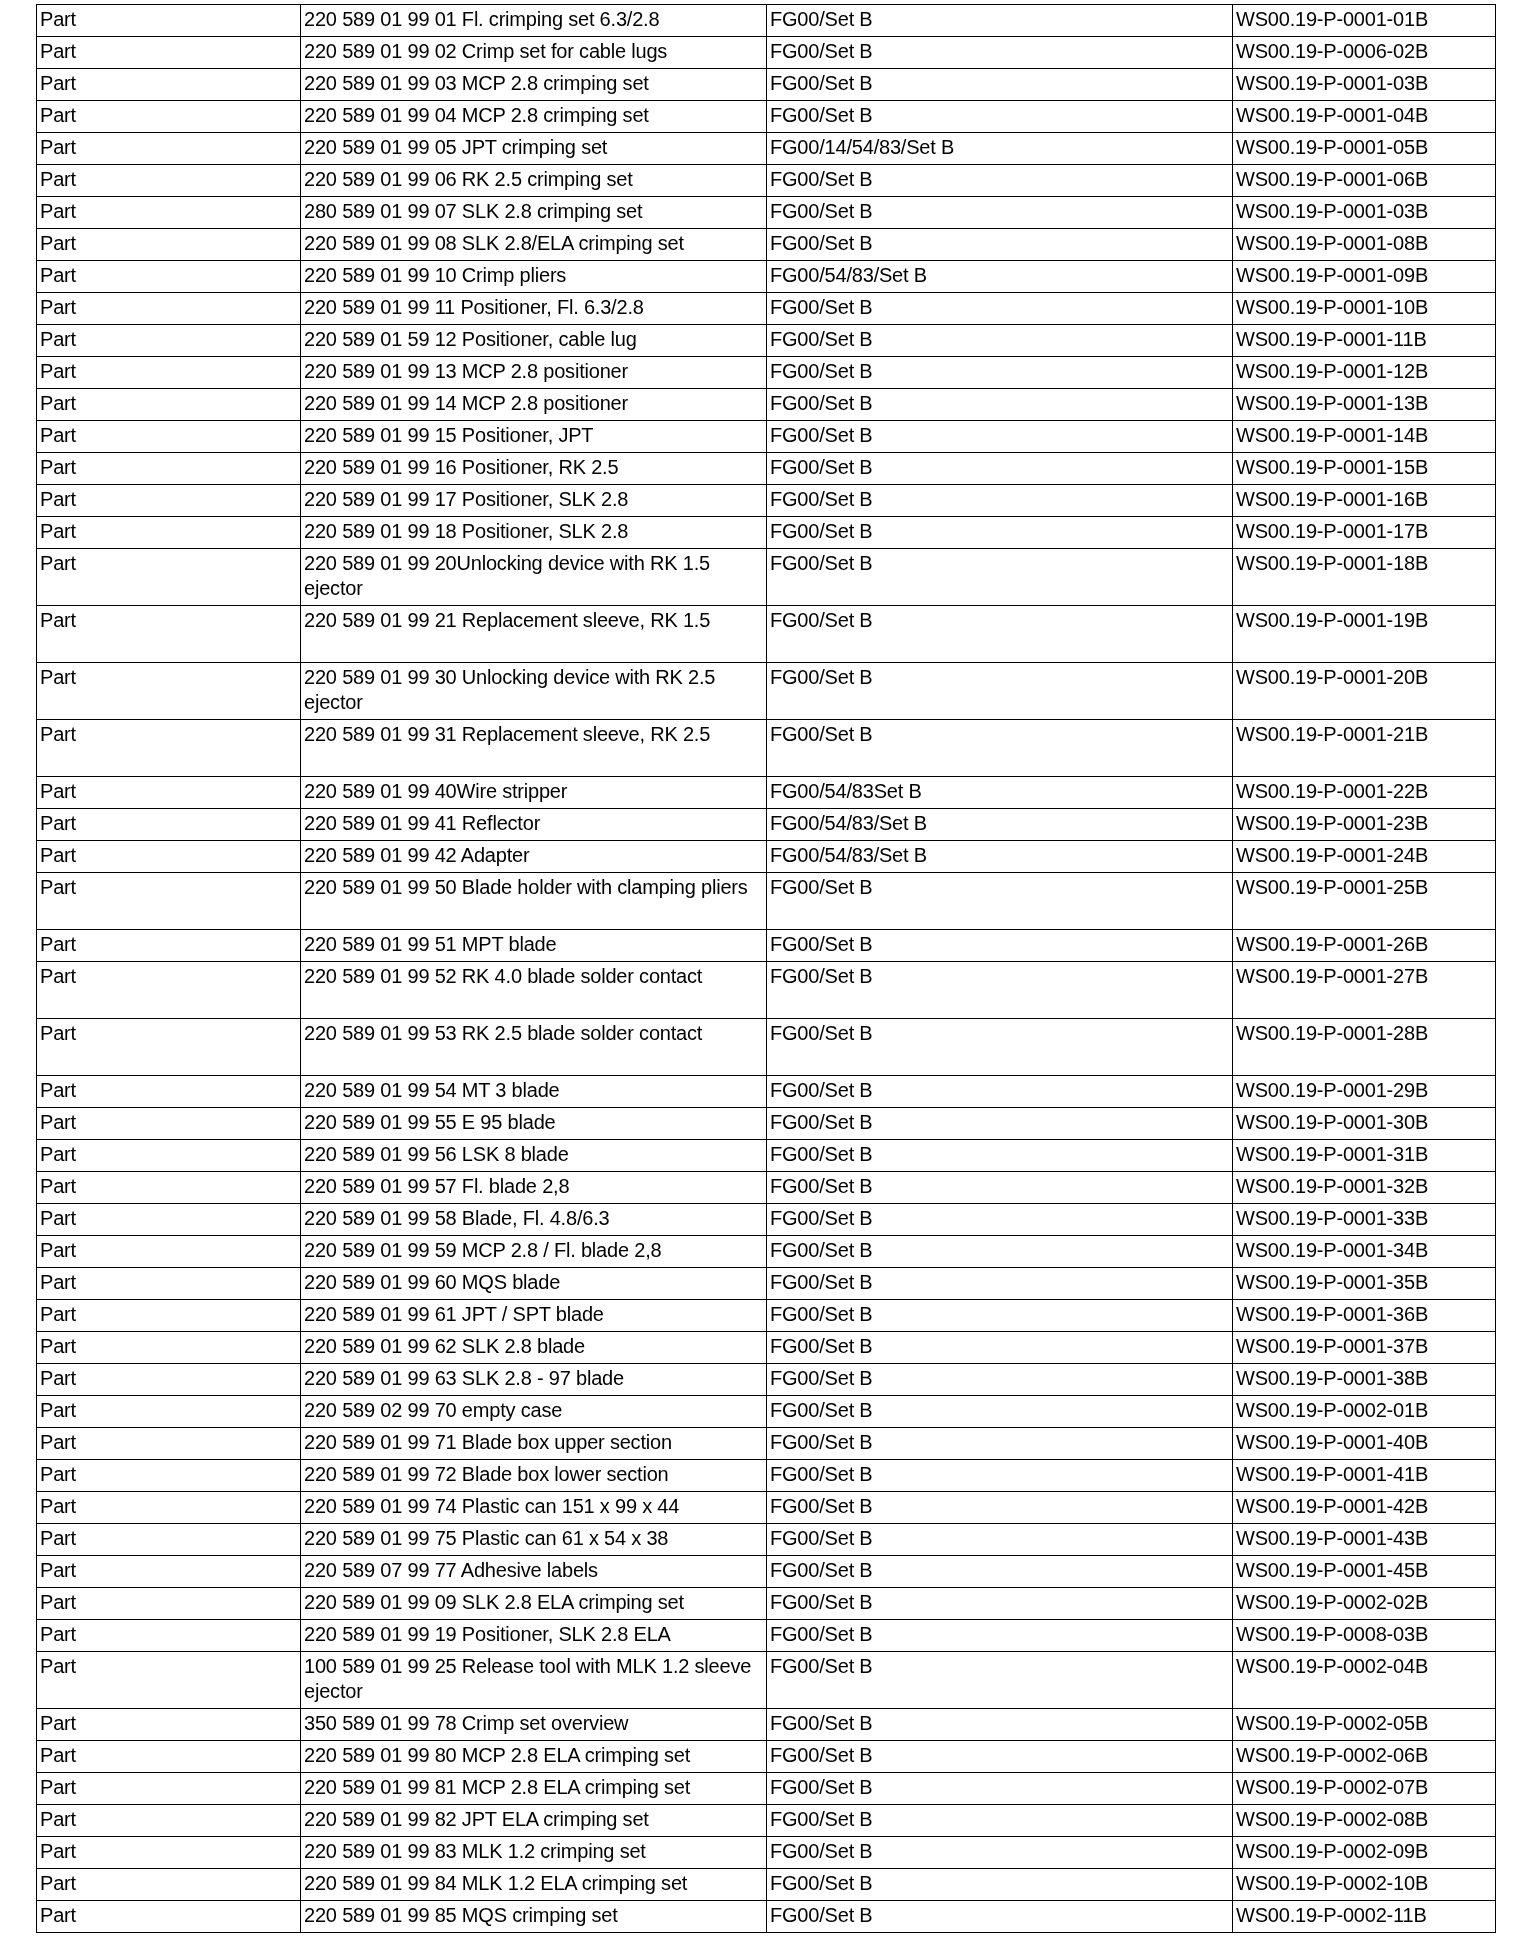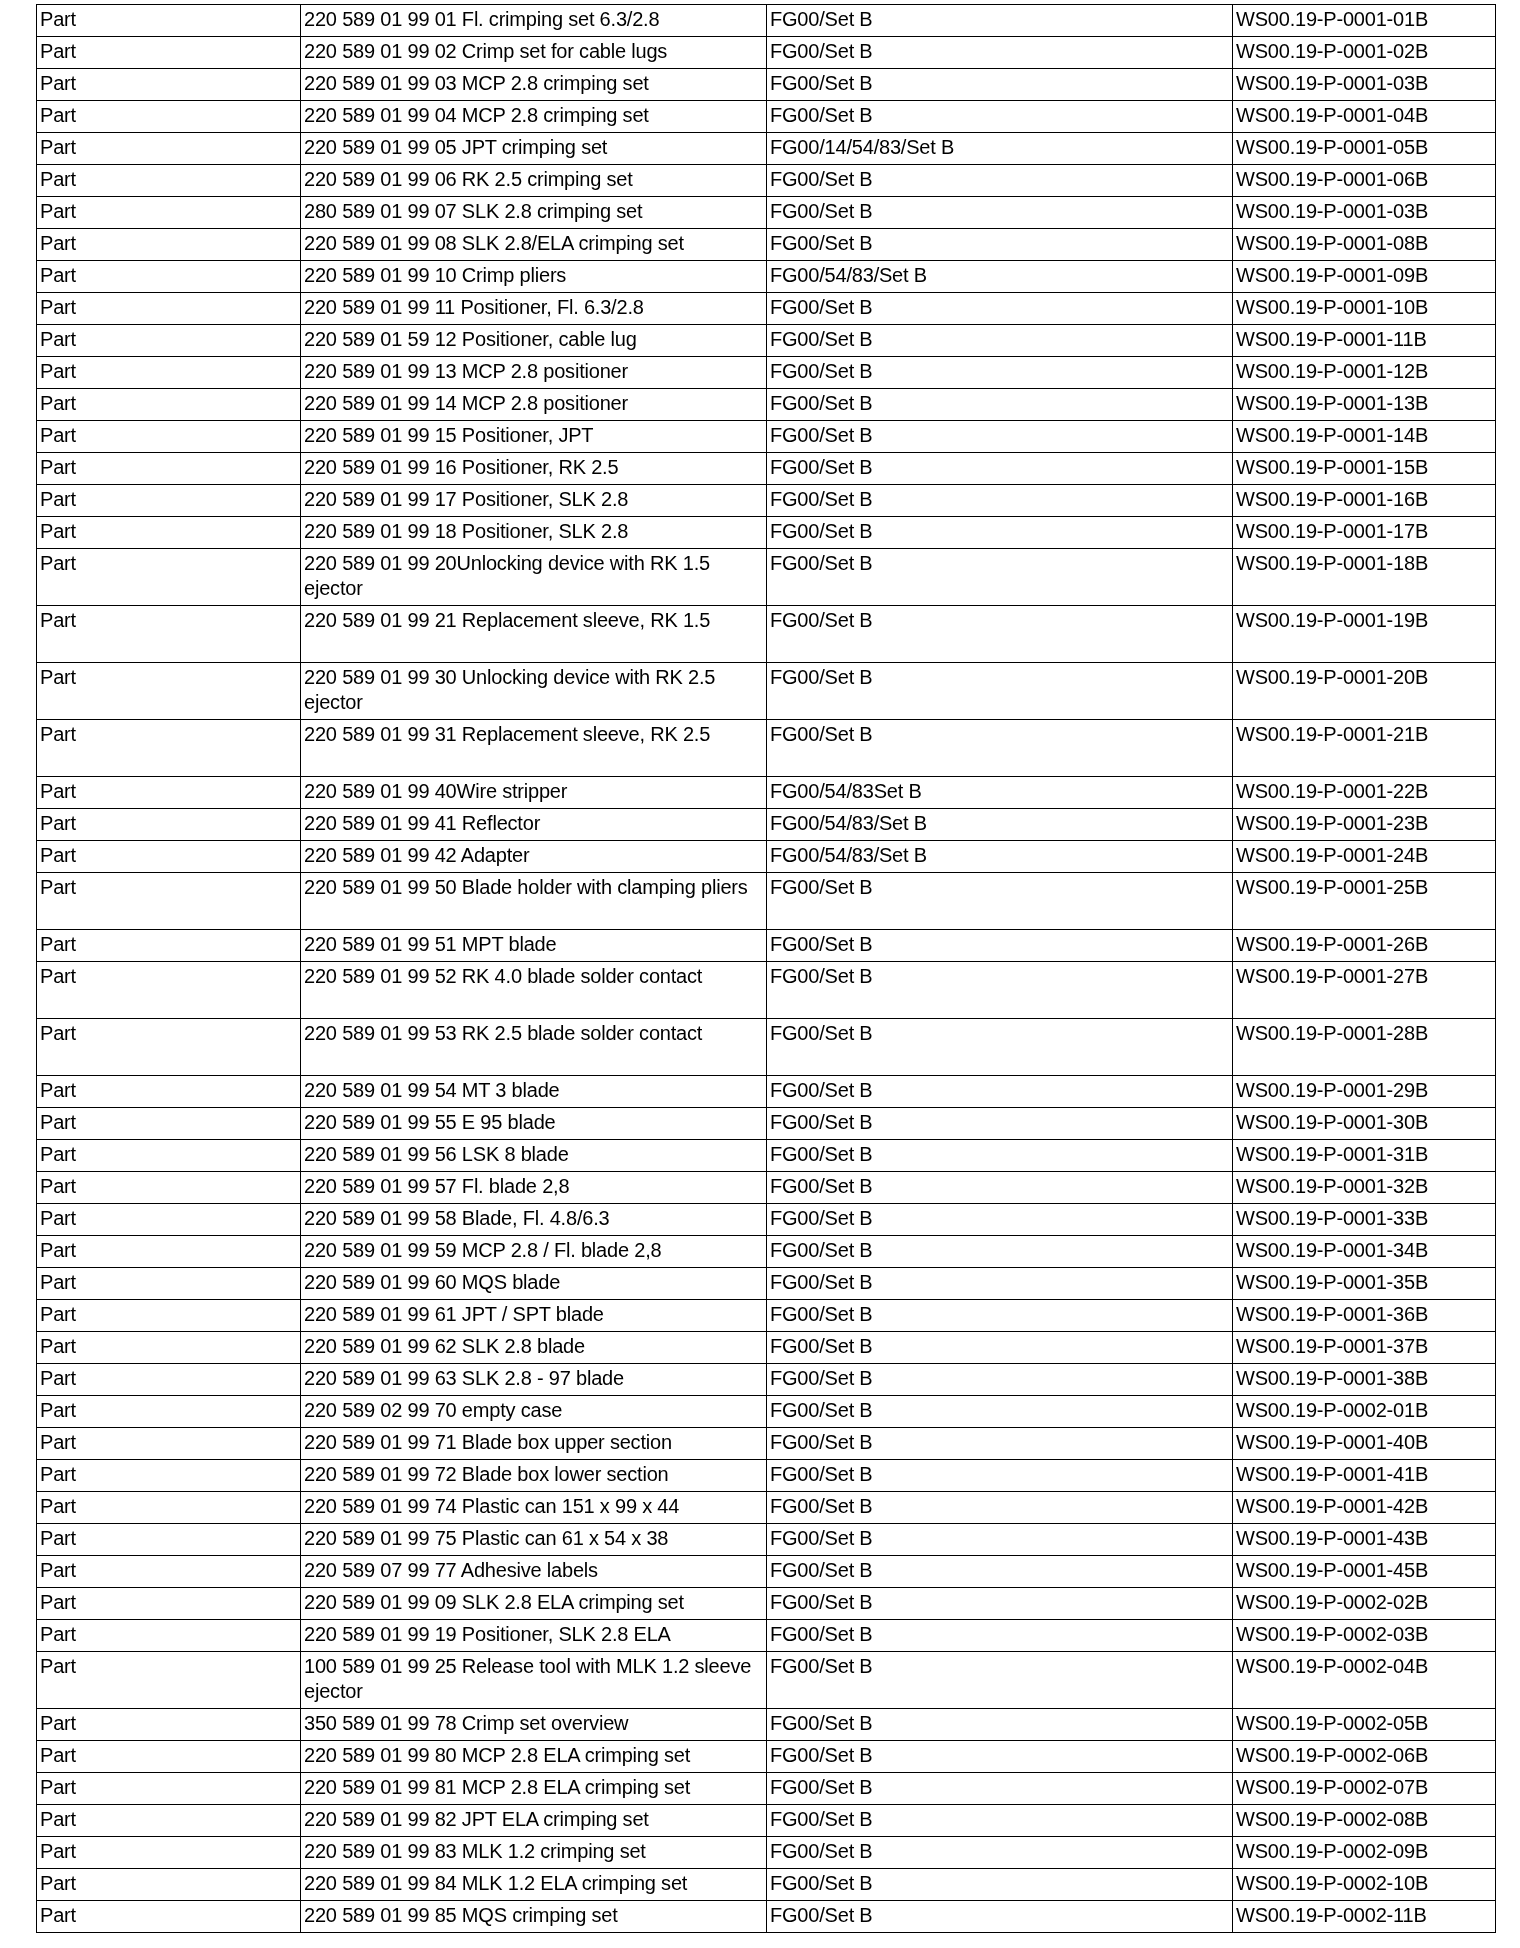--- a/index.html
+++ b/index.html
@@ -53,21 +53,21 @@
       <tr class="single">
         <td>Part</td>
         <td>220 589 01 99 01 Fl. crimping set 6.3/2.8</td>
         <td>FG00/Set B</td>
         <td>WS00.19-P-0001-01B</td>
       </tr>
       <tr class="single">
         <td>Part</td>
         <td>220 589 01 99 02 Crimp set for cable lugs</td>
         <td>FG00/Set B</td>
-        <td>WS00.19-P-0001-02B</td>
+        <td>WS00.19-P-0006-02B</td>
       </tr>
       <tr class="single">
         <td>Part</td>
         <td>220 589 01 99 03 MCP 2.8 crimping set</td>
         <td>FG00/Set B</td>
         <td>WS00.19-P-0001-03B</td>
       </tr>
       <tr class="single">
         <td>Part</td>
         <td>220 589 01 99 04 MCP 2.8 crimping set</td>
@@ -317,21 +317,21 @@
       <tr class="single">
         <td>Part</td>
         <td>220 589 01 99 09 SLK 2.8 ELA crimping set</td>
         <td>FG00/Set B</td>
         <td>WS00.19-P-0002-02B</td>
       </tr>
       <tr class="single">
         <td>Part</td>
         <td>220 589 01 99 19 Positioner, SLK 2.8 ELA</td>
         <td>FG00/Set B</td>
-        <td>WS00.19-P-0002-03B</td>
+        <td>WS00.19-P-0008-03B</td>
       </tr>
       <tr class="double">
         <td>Part</td>
         <td>100 589 01 99 25 Release tool with MLK 1.2 sleeve ejector</td>
         <td>FG00/Set B</td>
         <td>WS00.19-P-0002-04B</td>
       </tr>
       <tr class="single">
         <td>Part</td>
         <td>350 589 01 99 78 Crimp set overview</td>

